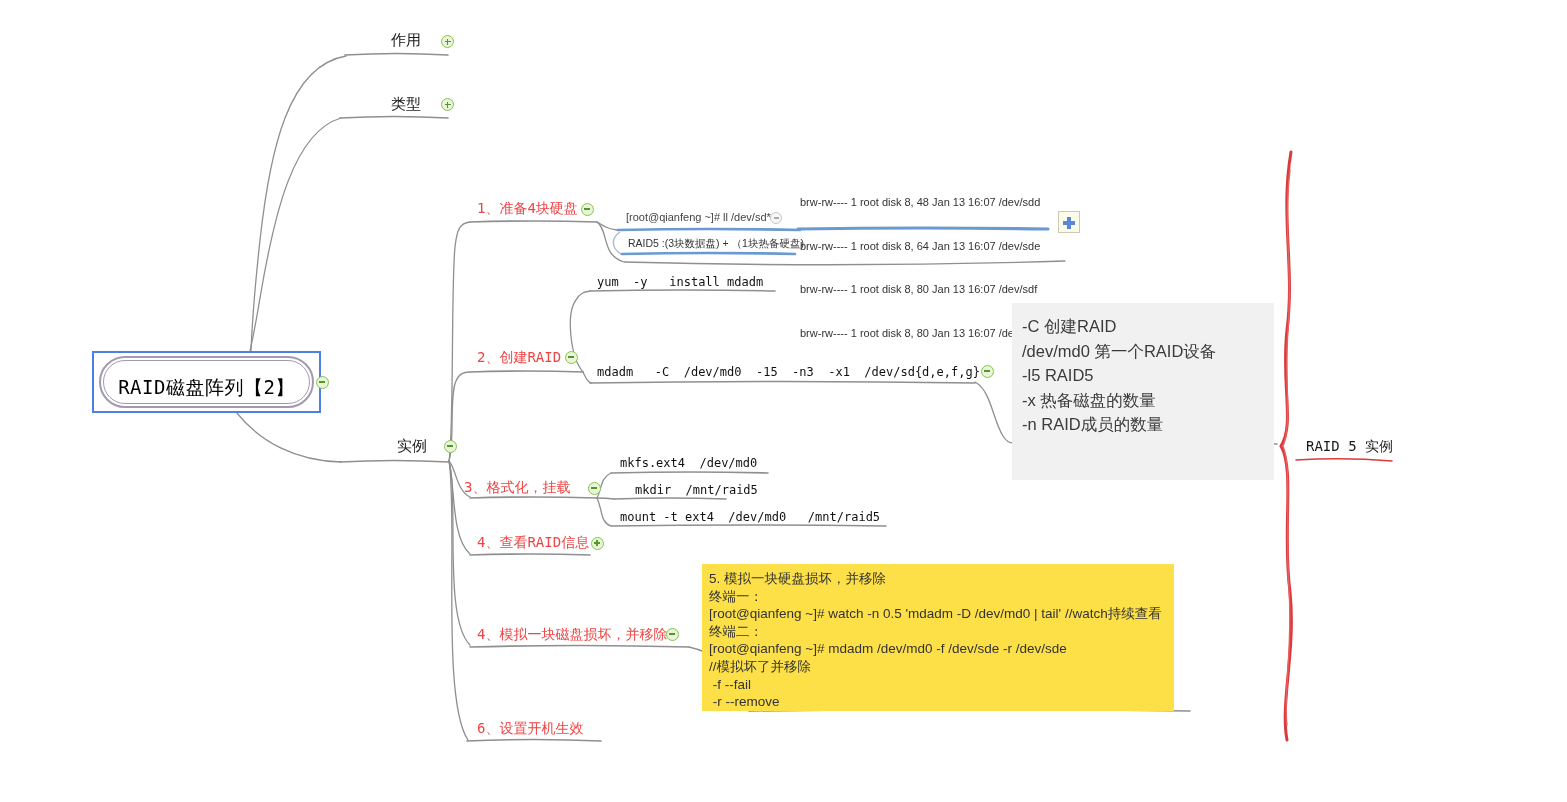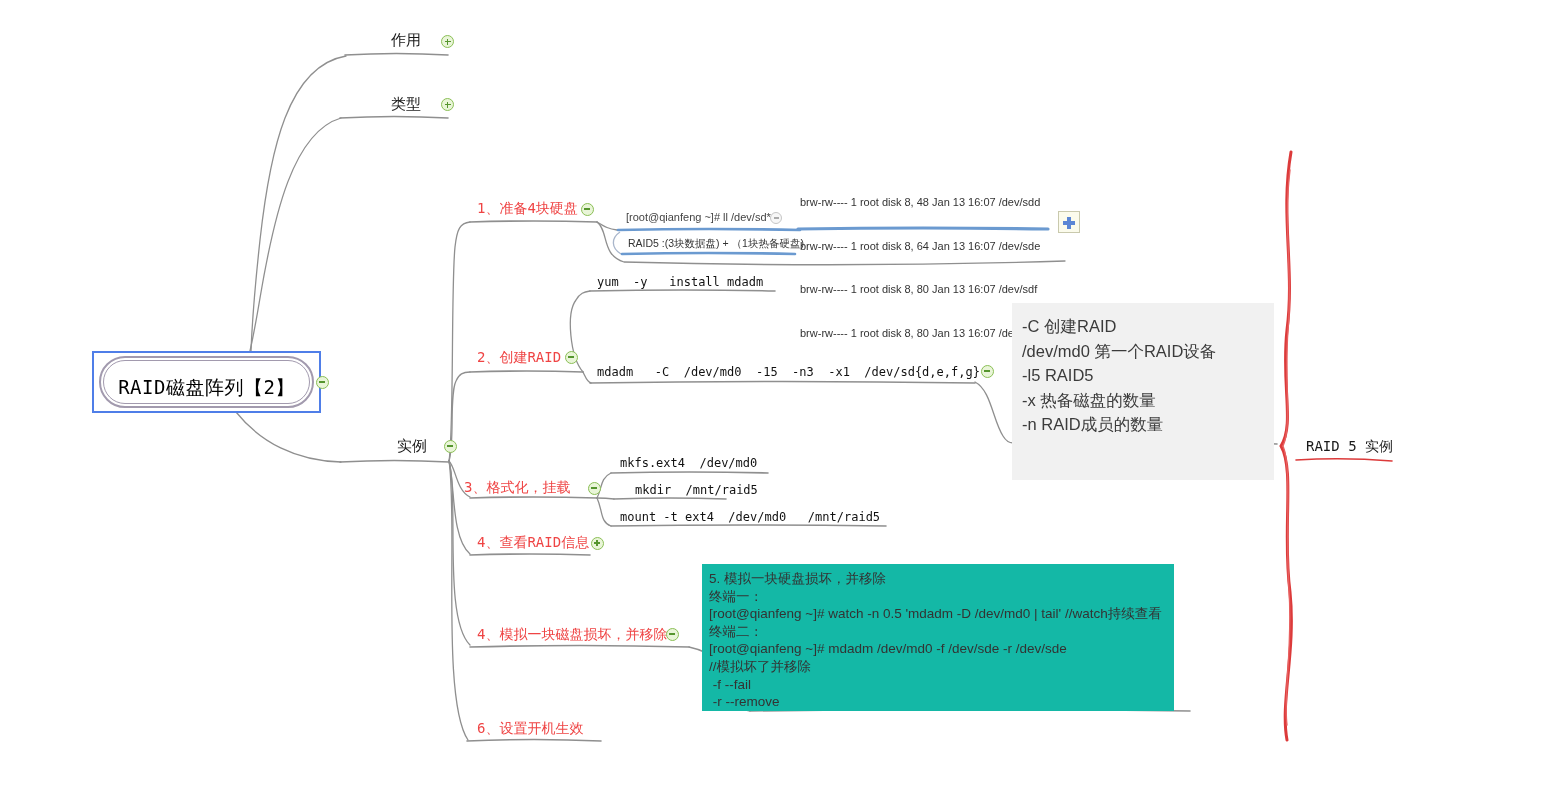--- a/index.html
+++ b/index.html
@@ -11,21 +11,21 @@
   .step-label{font-size:14px;color:#ef4444;}
   .cmd{font-size:12px;color:#111;}
   .snap{font-family:"Liberation Sans",sans-serif;color:#3c3c3c;}
   .shell-node{font-size:11px;color:#444;}
   .raid5-node{font-size:10.5px;color:#333;}
   .disk-list{line-height:14.5px;font-size:11px;color:#333;}
   .disk-list div{white-space:pre;}
   .annot-box{position:absolute;left:1012px;top:303px;width:262px;height:177px;background:#f1f1f1;
              box-sizing:border-box;padding:11px 0 0 10px;}
   .annot-box div{font-size:16.5px;line-height:24.5px;white-space:pre;color:#3b3b3b;}
-  .note-box{position:absolute;left:702px;top:564px;width:472px;height:147px;background:#14b8a6;
+  .note-box{position:absolute;left:702px;top:564px;width:472px;height:147px;background:#fde047;
             box-sizing:border-box;padding:6px 0 0 7px;}
   .note-box div{font-size:13.5px;line-height:17.6px;white-space:pre;color:#333;}
   
   .sel-box{position:absolute;left:92px;top:351px;width:229px;height:62px;border:2px solid #4f7ee8;box-sizing:border-box;}
   .root-pill{position:absolute;left:99px;top:356px;width:215px;height:52px;border:2.5px solid #a29aae;
              border-radius:26px;box-sizing:border-box;}
   .root-pill .inner{position:absolute;left:2px;top:2px;right:2px;bottom:2px;border:1.6px solid #a29aae;
              border-radius:22px;}
   .root-label{position:absolute;left:99px;top:356px;width:215px;height:64px;display:flex;
               align-items:center;justify-content:center;font-size:19px;letter-spacing:0.5px;color:#000;}

